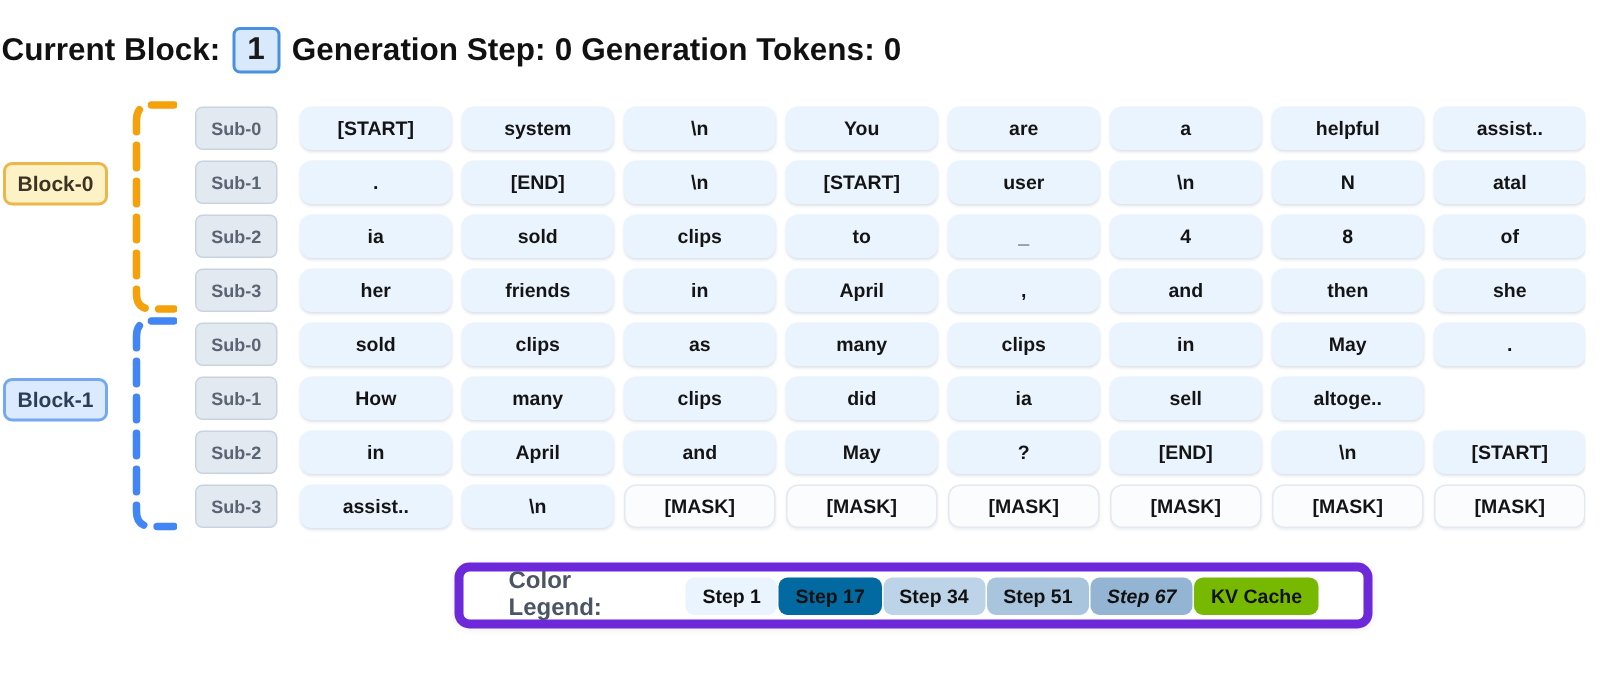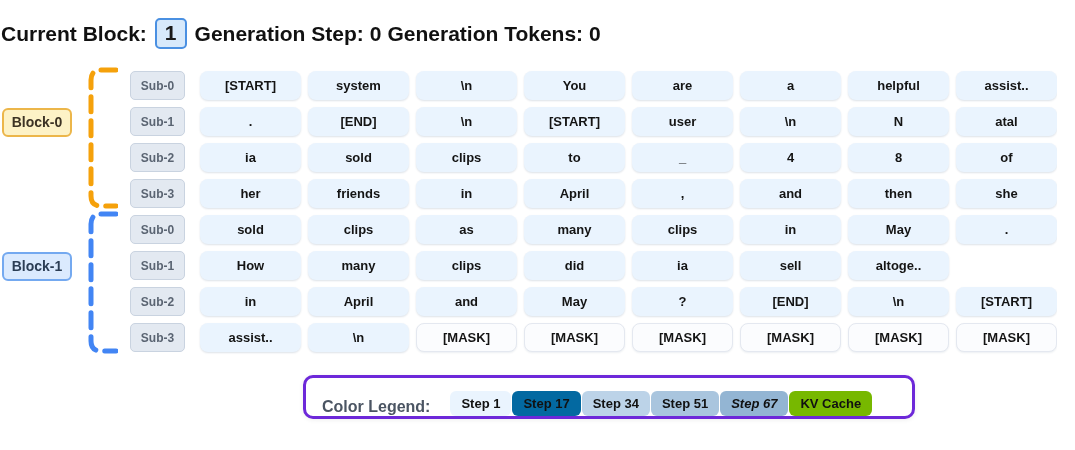--- a/index.html
+++ b/index.html
@@ -48,23 +48,23 @@
     font-size:13px;font-weight:bold;color:#141414;box-sizing:border-box;
     overflow:hidden;white-space:pre;
   }
   .cell.mask{
     background:var(--mask-bg,#fbfcfe);border:1px solid var(--mask-border,#e4e8f0);
     box-shadow:0 1px 2px rgba(13,50,90,.08);
   }
   
   .legend{
     position:absolute;left:303px;top:375px;width:612px;height:44px;box-sizing:border-box;
-    background:#fff;border:3px solid #6d28d9;border-radius:10px;
+    background:#fff;border:6px solid #6d28d9;border-radius:10px;
     box-shadow:0 1px 5px rgba(0,0,0,.07);
-    display:flex;align-items:flex-end;padding:0 16px;gap:15px;
+    display:flex;align-items:center;padding:0 30px;gap:15px;
   }
   .legend-title{font-size:16px;font-weight:bold;color:#4b5563;margin-right:5px;}
   .legend-chip{
     padding:5px 11px;border-radius:6px;font-size:13px;font-weight:bold;color:#111;
     white-space:nowrap;
   }
 </style>
 </head>
 <body>
 

